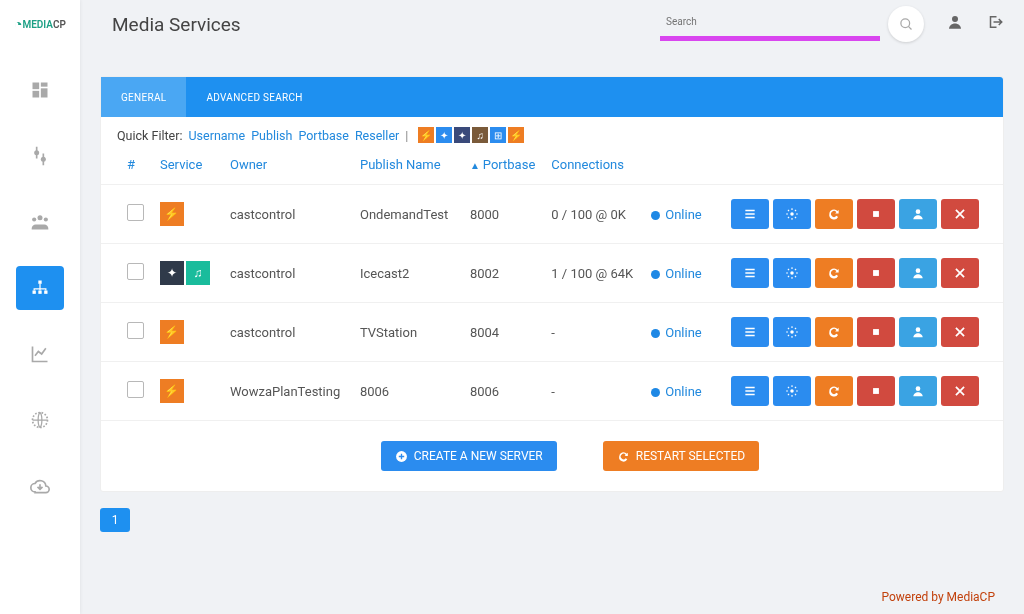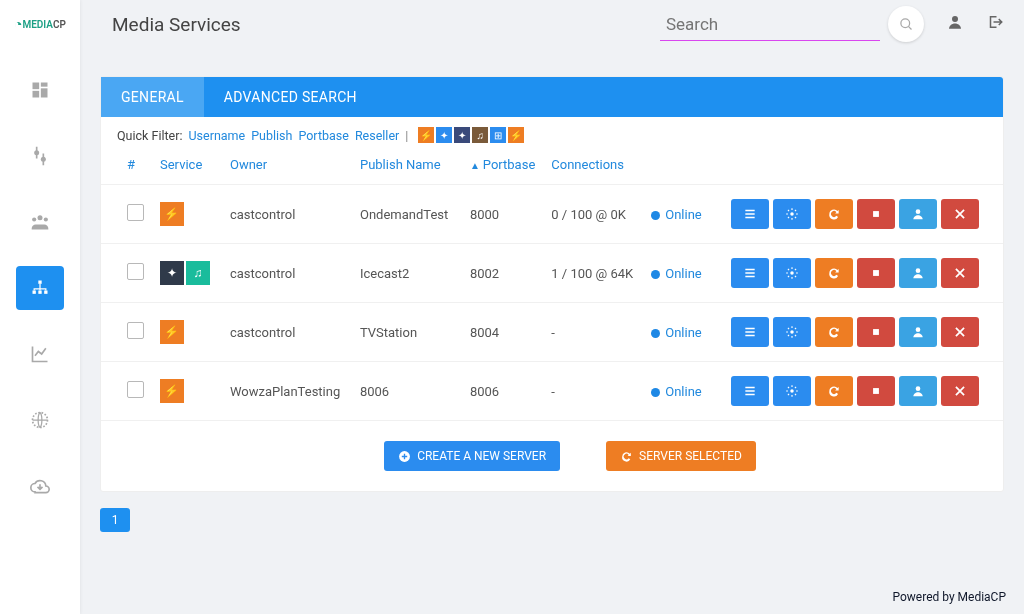--- a/index.html
+++ b/index.html
@@ -11,29 +11,29 @@
 .logo-inner span.dark { color:#555; }
 .nav { margin-top:20px; display:flex; flex-direction:column; gap:22px; align-items:center; }
 .nav-item { width:48px; height:44px; display:flex; align-items:center; justify-content:center; color:#a9a9a9; border-radius:4px; cursor:pointer; }
 .nav-item.active { background:#1e90f0; color:#fff; }
 .nav-item svg { width:20px; height:20px; fill:currentColor; }
 .main { position:absolute; left:80px; top:0; right:0; height:614px; padding:0; }
 .topbar { height:48px; display:flex; align-items:center; padding:0 20px; }
 .page-title { font-size:19px; font-weight:400; color:#444; margin-left:12px; flex:0 0 auto; }
 .top-spacer { flex:1; }
 .search-wrap { display:flex; align-items:center; }
-.search-input { width:220px; height:34px; border:none; border-bottom:1px solid #d946ef; background:transparent; font-size:17px; padding:4px 6px; outline:none; color:#555; }
+.search-input { width:220px; height:34px; border:none; border-bottom:5px solid #d946ef; background:transparent; font-size:10px; padding:4px 6px; outline:none; color:#555; }
 .search-btn { width:36px; height:36px; border-radius:50%; background:#fff; box-shadow:0 1px 3px rgba(0,0,0,0.15); display:flex; align-items:center; justify-content:center; margin-left:8px; cursor:pointer; color:#a9a9a9; }
 .top-icon { margin-left:22px; color:#666; cursor:pointer; }
 .content { padding:6px 20px 20px 20px; }
 .crumbs { background:#fff; border-radius:3px; padding:10px 18px; font-size:13px; color:#888; border:1px solid #eee; }
 .crumbs a { color:#2289dd; text-decoration:none; }
 .panel { margin-top:22px; background:#fff; border-radius:3px; border:1px solid #eee; position:relative; }
 .tabs { background:#1e90f0; display:flex; height:40px; border-radius:3px 3px 0 0; }
-.tab { padding:0 20px; display:flex; align-items:center; color:#fff; font-size:14px; letter-spacing:.3px; cursor:pointer; }
+.tab { padding:0 20px; display:flex; align-items:center; color:#fff; font-size:10px; letter-spacing:.3px; cursor:pointer; }
 .tab.active { background:#4aa7f3; }
 .quick-filter-row { display:flex; align-items:center; padding:10px 16px 4px 16px; font-size:12.5px; color:#444; gap:6px; }
 .quick-filter-row a { color:#2289dd; text-decoration:none; }
 .qf-icons { display:flex; gap:2px; margin-left:4px; }
 .qf-icon { width:16px; height:16px; display:inline-flex; align-items:center; justify-content:center; font-size:10px; color:#fff; }
 .table { width:100%; border-collapse:collapse; }
 .table th { text-align:left; font-weight:400; font-size:13px; color:#2289dd; padding:10px 8px 12px 8px; border-bottom:1px solid #f0f0f0; }
 .table td { font-size:13px; color:#555; padding:14px 8px; border-bottom:1px solid #f0f0f0; vertical-align:middle; }
 .chk { width:17px; height:17px; border:1.5px solid #b8b8b8; border-radius:2px; display:inline-block; cursor:pointer; }
 .svc-icons { display:flex; gap:2px; }
@@ -45,21 +45,21 @@
 .abtn svg { width:14px; height:14px; fill:currentColor; }
 .blue { background:#2b8cef; }
 .orange { background:#ee7d23; }
 .lblue { background:#3aa3e3; }
 .red { background:#d14a3f; }
 .footer-actions { display:flex; gap:10px; justify-content:center; padding:20px 0; }
 .fbtn { padding:8px 14px; border-radius:3px; color:#fff; font-size:12px; display:flex; align-items:center; gap:6px; cursor:pointer;margin-left:36px; }
 .fbtn svg { width:13px; height:13px; fill:currentColor; }
 .pager { margin-top:16px; }
 .page-num { width:30px; height:24px; background:#1e90f0; color:#fff; border-radius:3px; display:inline-flex; align-items:center; justify-content:center; font-size:12px; cursor:pointer; }
-.powered { position:absolute; right:18px; bottom:10px; font-size:12px; color:#0f172a; text-decoration:none;margin-top:44px; }
+.powered { position:absolute; right:29px; bottom:10px; font-size:12px; color:#c2410c; text-decoration:none;margin-top:44px; }
 th.sortable .sort-asc { font-size:10px; margin-right:3px; }
 </style>
 </head>
 <body>
 
 <div class="sidebar">
   <div class="logo">
     <div class="logo-inner">
       <span class="teal" style="font-size:14px;font-weight:700;">◔</span>
       <span class="teal">MEDIA</span>
@@ -391,21 +391,21 @@
           <svg viewBox="0 0 24 24">
               <circle cx="12" cy="12" r="10" fill="#fff"></circle>
               <path d="M12 7v10M7 12h10" stroke="#2b8cef" stroke-width="2.5"></path>
             </svg>
           <span>CREATE A NEW SERVER</span>
         </div>
         <div class="fbtn orange">
           <svg viewBox="0 0 24 24">
               <path d="M4 12a8 8 0 0114-5l2-2v6h-6l2-2a5 5 0 100 6l3 2a8 8 0 01-15-5z"></path>
             </svg>
-          <span>SERVER SELECTED</span>
+          <span>RESTART SELECTED</span>
         </div>
       </div>
     </div>
 
     <div class="pager">
       <span class="page-num">1</span>
     </div>
   </div>
 
   <a href="#" class="powered">Powered by MediaCP</a>

